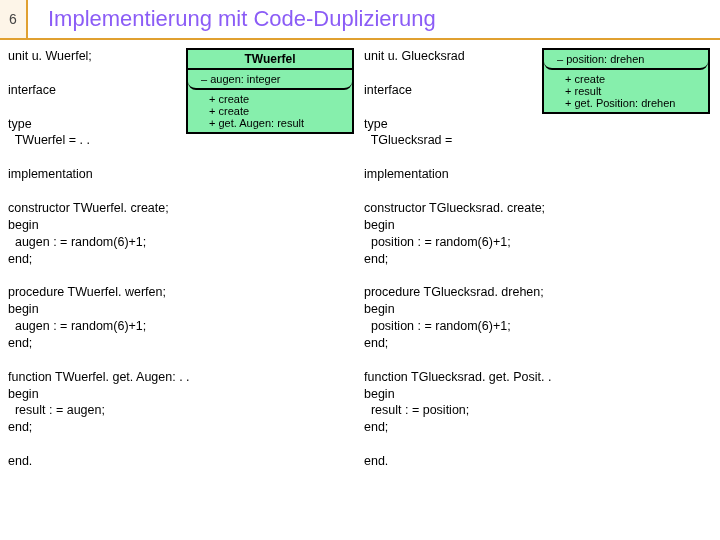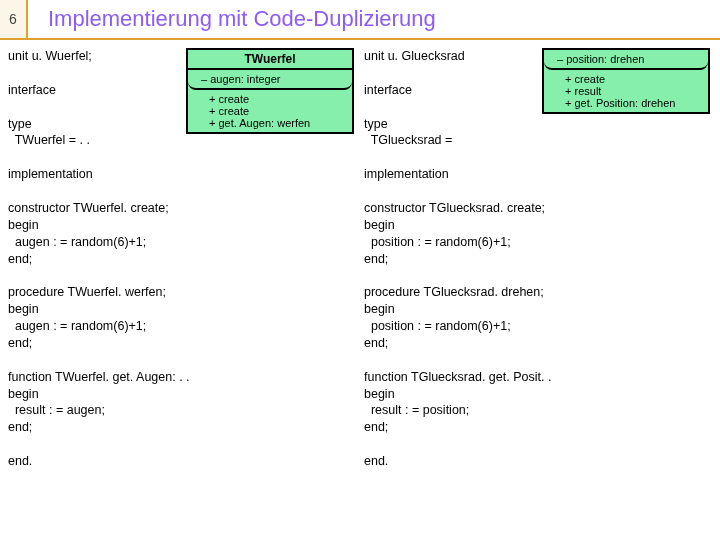--- a/index.html
+++ b/index.html
@@ -87,21 +87,21 @@
 
 <div class="content">
 
   <div class="column">
     <div class="uml-box" style="top:0;">
       <div class="uml-title">TWuerfel</div>
       <div class="uml-attrs">– augen: integer</div>
       <div class="uml-ops">
         <div>+ create</div>
         <div>+ create</div>
-        <div>+ get. Augen: werfen</div>
+        <div>+ get. Augen: result</div>
       </div>
     </div>
     <div class="code">unit u. Wuerfel;
 
 interface
 
 type
   TWuerfel = . .
 
 implementation

